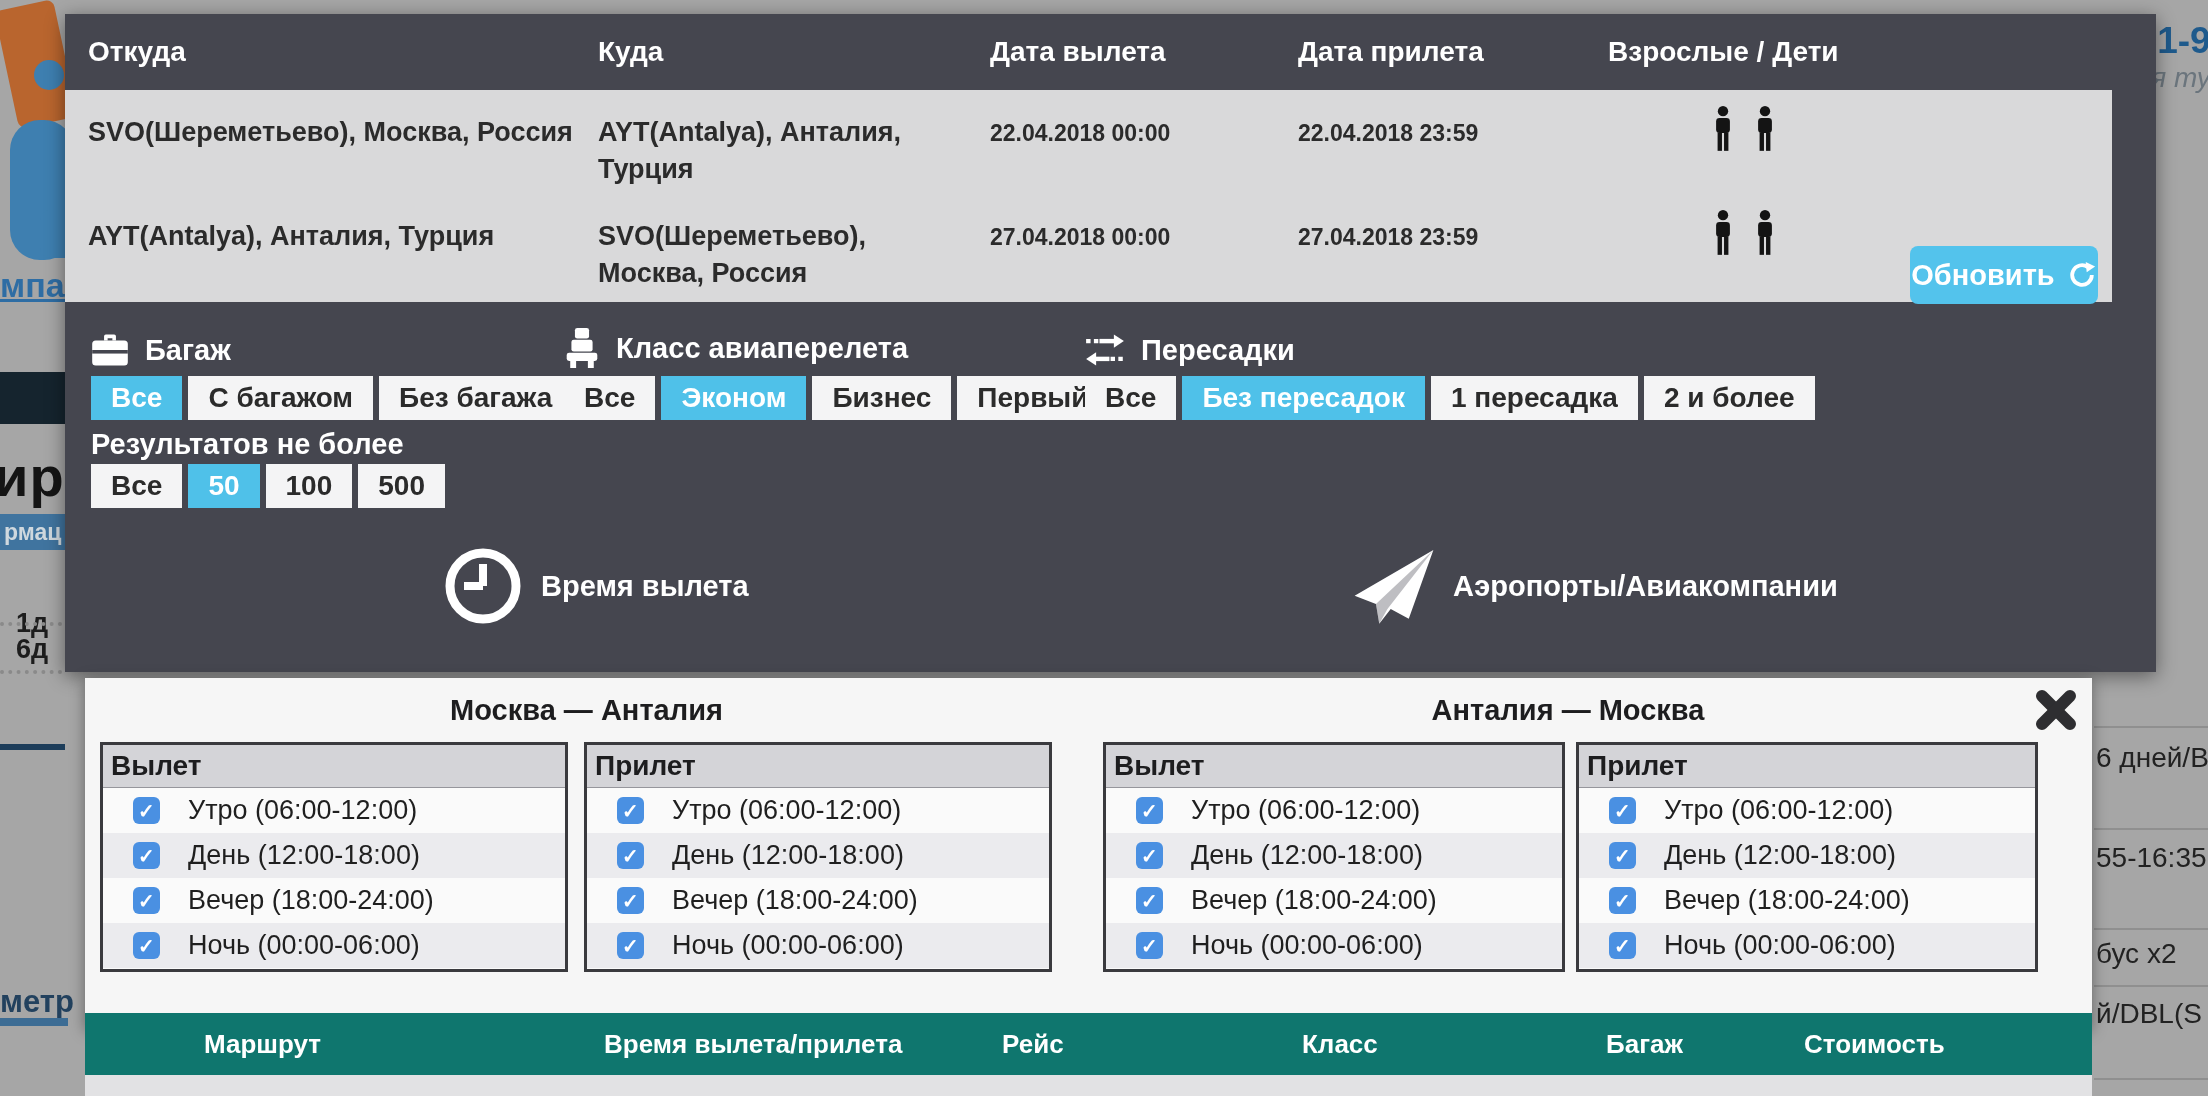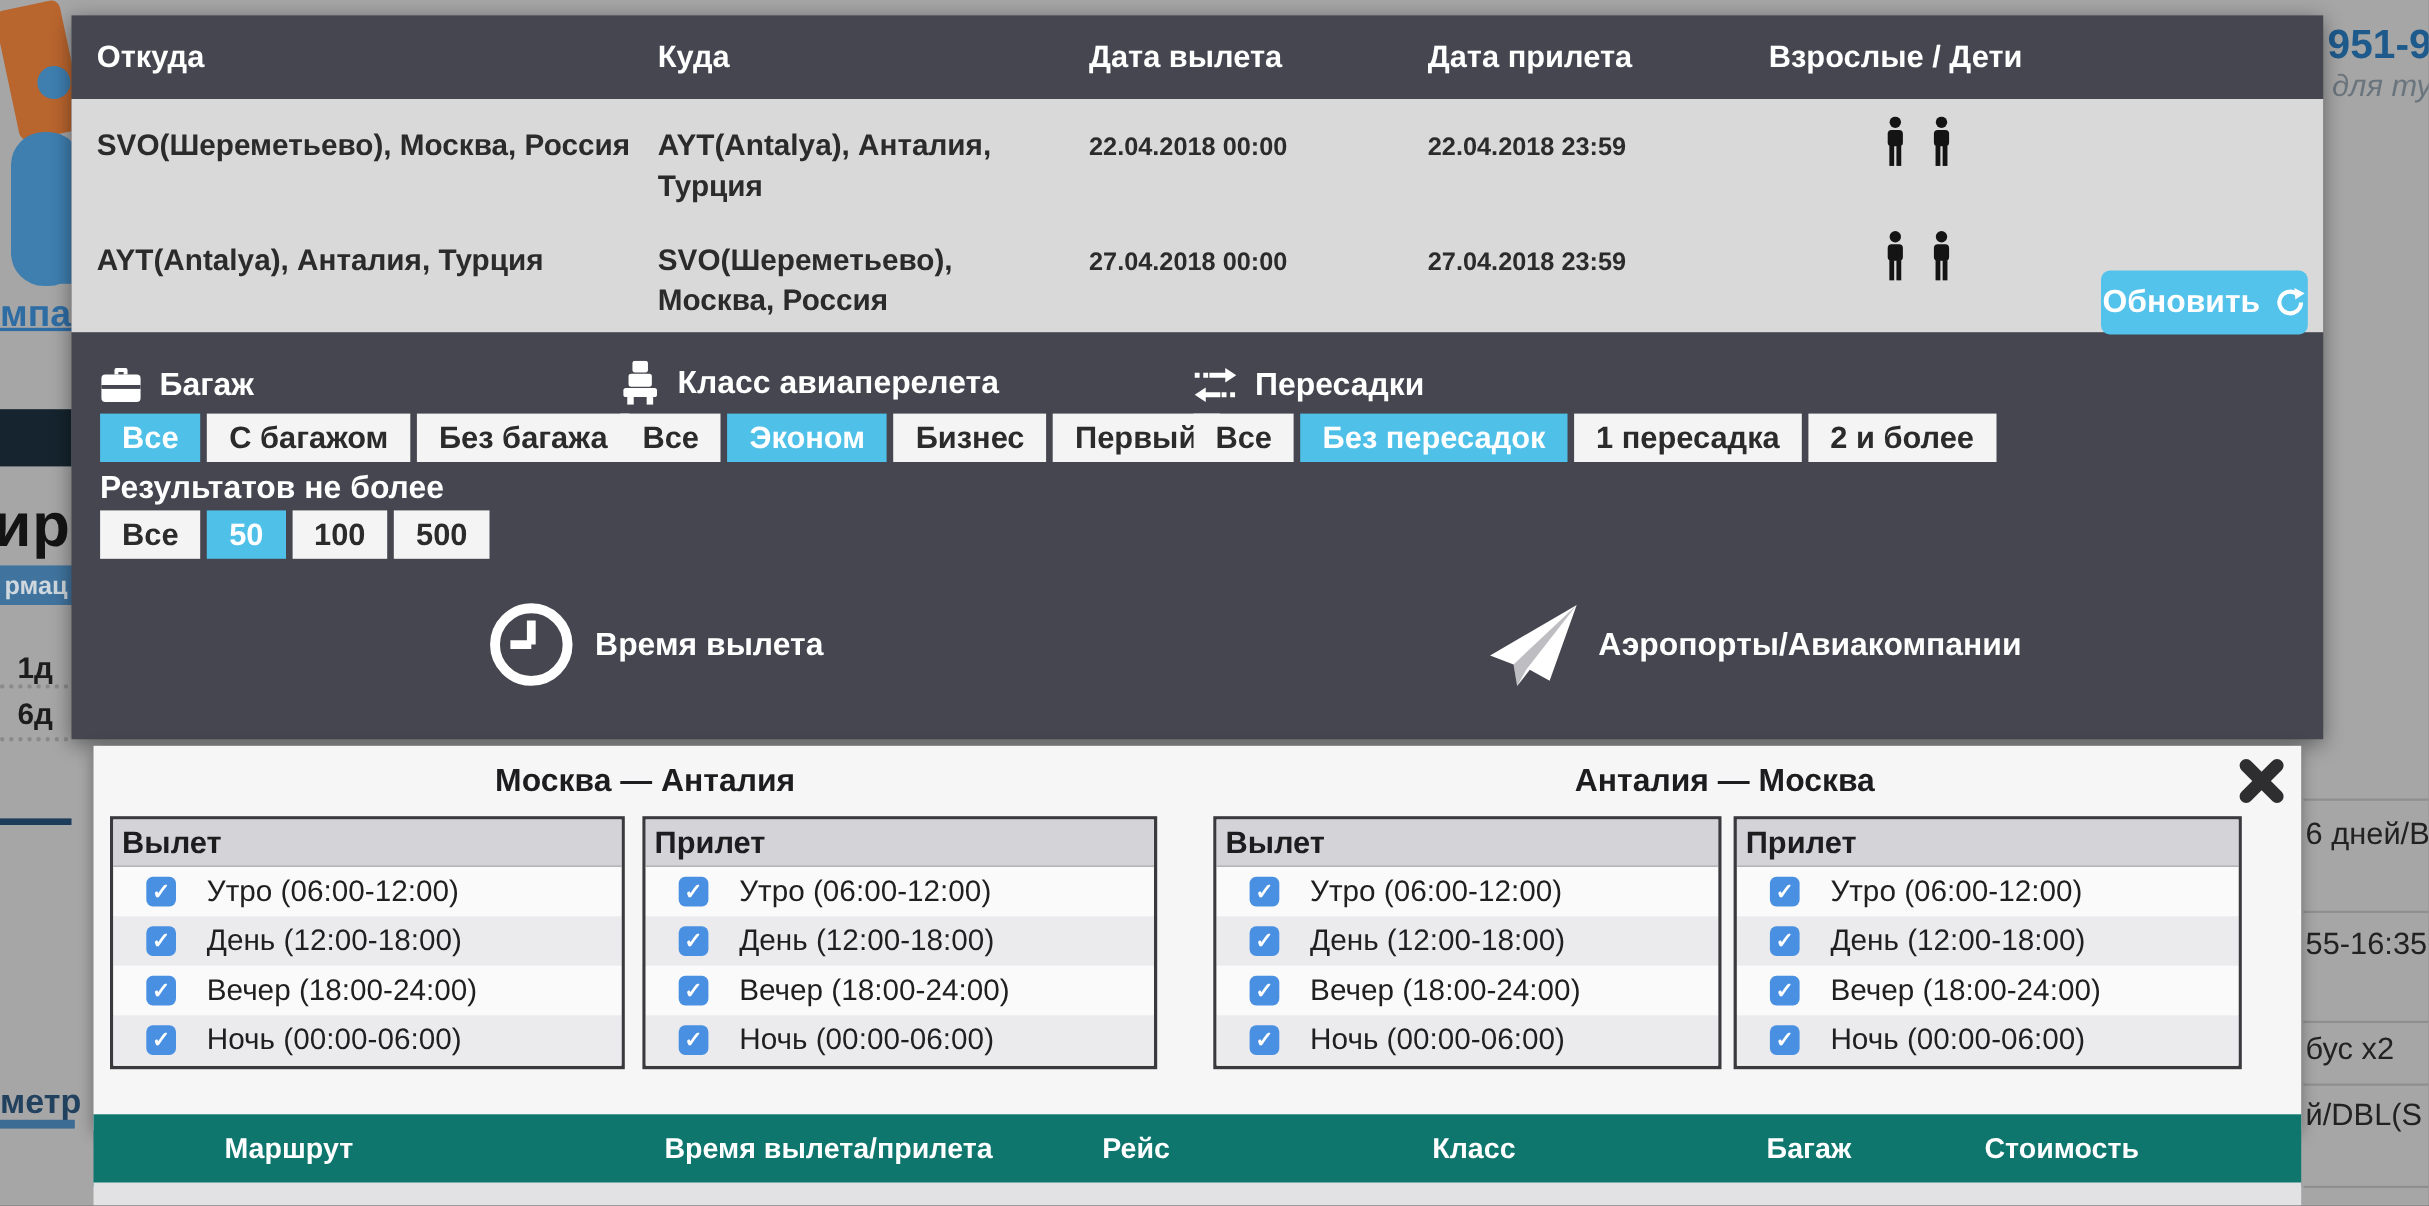--- a/index.html
+++ b/index.html
@@ -17,21 +17,21 @@
   .bg-navyline{background:#1d3d5a;}
   .bg-bottomtext{color:#22415e;font-weight:bold;font-size:31px;}
   .bg-bluebar{background:#3c6c94;}
   .bg-phone{color:#1e5a8c;font-weight:bold;font-size:37px;white-space:nowrap;}
   .bg-tag{color:#6b757d;font-style:italic;font-size:28px;white-space:nowrap;}
   .bg-rfrag{color:#222;font-size:28px;white-space:nowrap;}
   .bg-rline{background:#8f8f8f;height:2px;}
   .logo-blob{position:absolute;border-radius:8px;}
   
   .modal{position:absolute;left:65px;top:14px;width:2047px;height:658px;
-         background:#45464f;box-shadow:0 4px 18px rgba(0,0,0,.45);}
+         background:#45464f;box-shadow:0 4px 18px rgba(0,0,0,.45);padding-left:44px;}
   .mhead{position:absolute;color:#fff;font-weight:bold;font-size:28px;line-height:76px;white-space:nowrap;}
   .lightband{position:absolute;left:0;top:76px;width:2047px;height:212px;background:#d9d9da;}
   .cell{position:absolute;color:#2b2b2b;font-weight:bold;font-size:27px;line-height:37px;white-space:nowrap;}
   .date{position:absolute;color:#2b2b2b;font-weight:bold;font-size:23px;white-space:nowrap;}
   .persons{position:absolute;display:flex;gap:16px;}
   .refresh-btn{position:absolute;left:1845px;top:156px;width:188px;height:58px;background:#53c3ec;
        border-radius:8px;color:#fff;font-weight:bold;font-size:29px;display:flex;
        align-items:center;justify-content:center;gap:12px;cursor:pointer;}
   
   .flabel{position:absolute;display:flex;align-items:center;gap:16px;color:#fff;
@@ -75,21 +75,21 @@
     <div class="logo-blob" style="left:6px;top:4px;width:60px;height:120px;background:#b9652e;transform:rotate(-12deg);"></div>
     <div class="logo-blob" style="left:70px;top:80px;width:58px;height:130px;background:#b9652e;border-radius:12px;"></div>
     <div class="logo-blob" style="left:10px;top:120px;width:64px;height:140px;background:#3e7fb0;border-radius:30px;"></div>
     <div class="logo-blob" style="left:40px;top:210px;width:80px;height:48px;background:#3e7fb0;border-radius:10px;"></div>
     <div class="logo-blob" style="left:34px;top:60px;width:30px;height:30px;background:#3e7fb0;border-radius:50%;"></div>
   </div>
   <div class="bg-frag bg-link" style="left:0;top:266px;">мпан</div>
   <div class="bg-frag bg-navybar" style="left:0;top:372px;width:65px;height:52px;"></div>
   <div class="bg-frag bg-bigtext" style="left:-6px;top:444px;">ир</div>
   <div class="bg-frag bg-bluebtn" style="left:0;top:514px;width:63px;height:36px;">рмац</div>
-  <div class="bg-frag bg-cell" style="left:16px;top:592px;text-align:center;">1д</div>
+  <div class="bg-frag bg-cell" style="left:16px;top:608px;text-align:center;">1д</div>
   <div class="bg-frag bg-dotline" style="left:0;top:622px;width:62px;"></div>
   <div class="bg-frag bg-cell" style="left:16px;top:634px;">6д</div>
   <div class="bg-frag bg-dotline" style="left:0;top:670px;width:62px;"></div>
   <div class="bg-frag bg-navyline" style="left:0;top:744px;width:65px;height:6px;"></div>
   <div class="bg-frag bg-bottomtext" style="left:0;top:984px;">метр</div>
   <div class="bg-frag bg-bluebar" style="left:0;top:1018px;width:68px;height:8px;"></div>
 
   <div class="bg-frag bg-phone" style="left:2116px;top:20px;">951-9</div>
   <div class="bg-frag bg-tag" style="left:2120px;top:62px;">для ту</div>
   <div class="bg-frag bg-rline" style="left:2094px;top:726px;width:114px;"></div>

